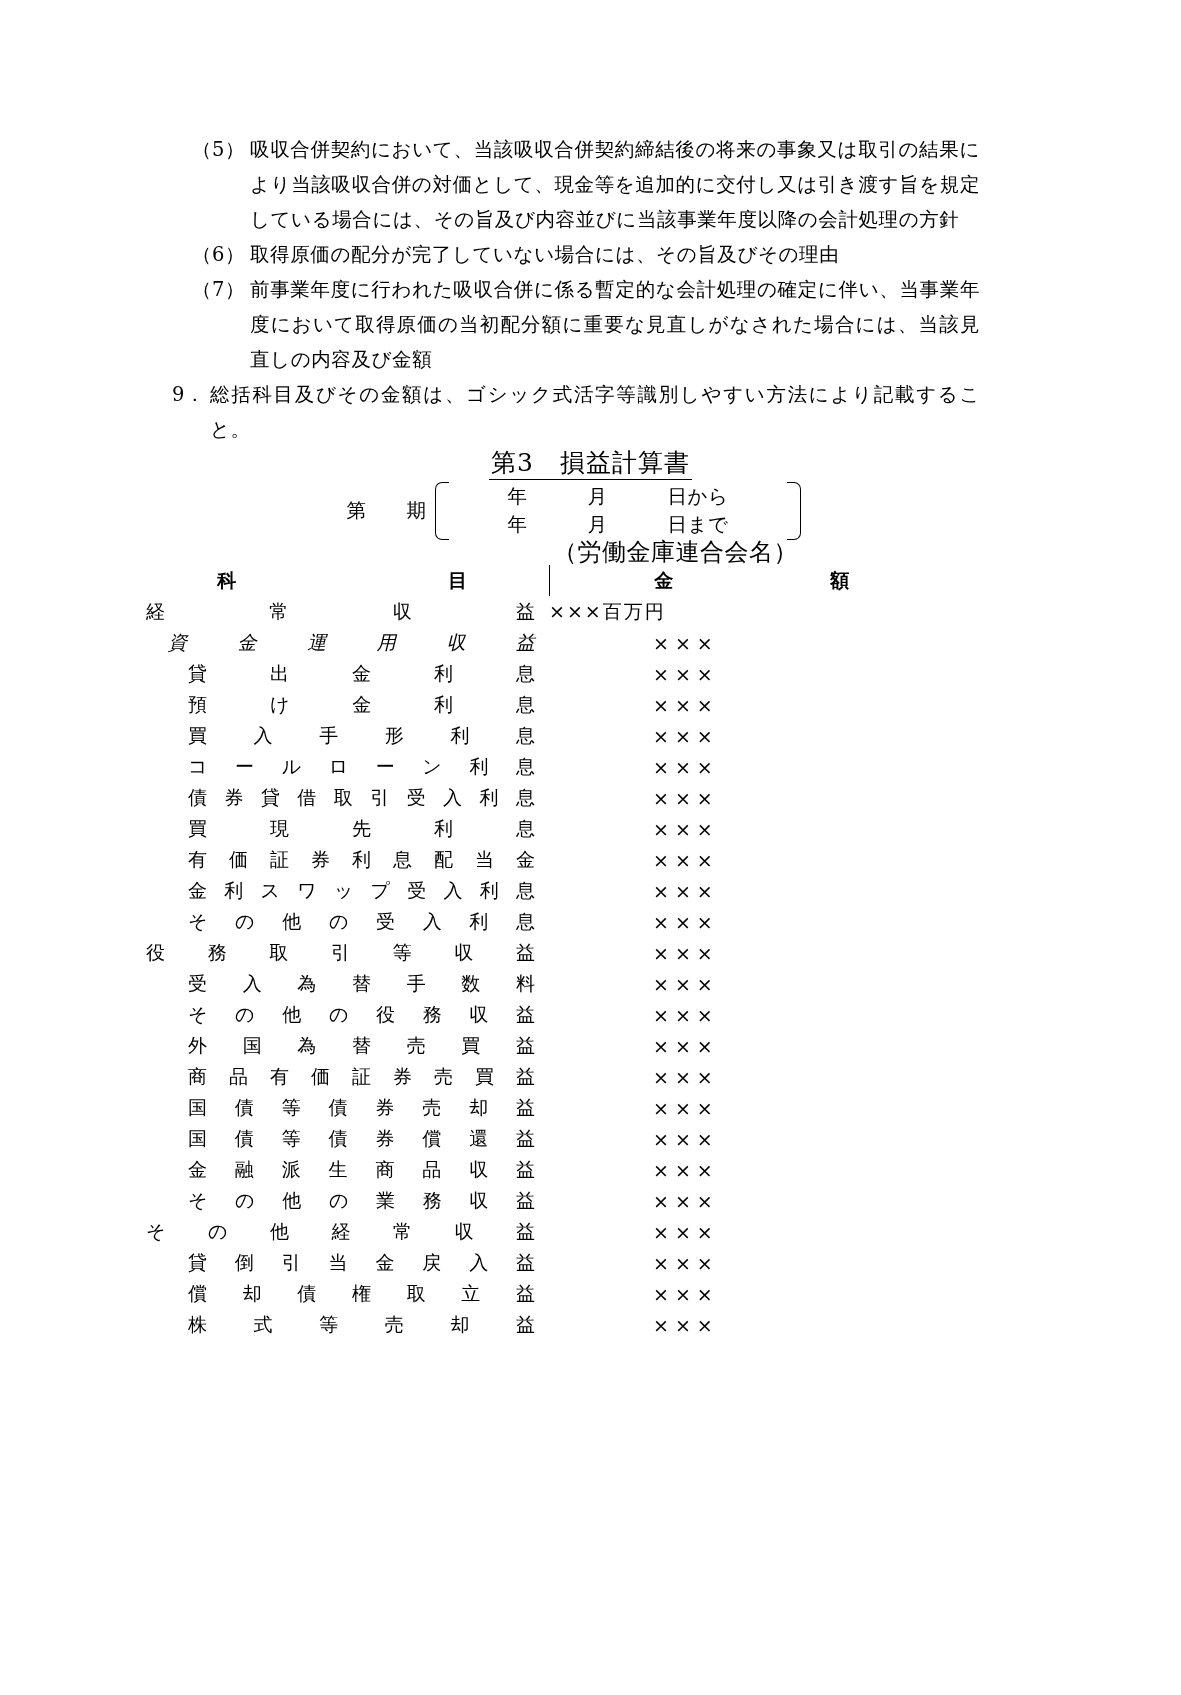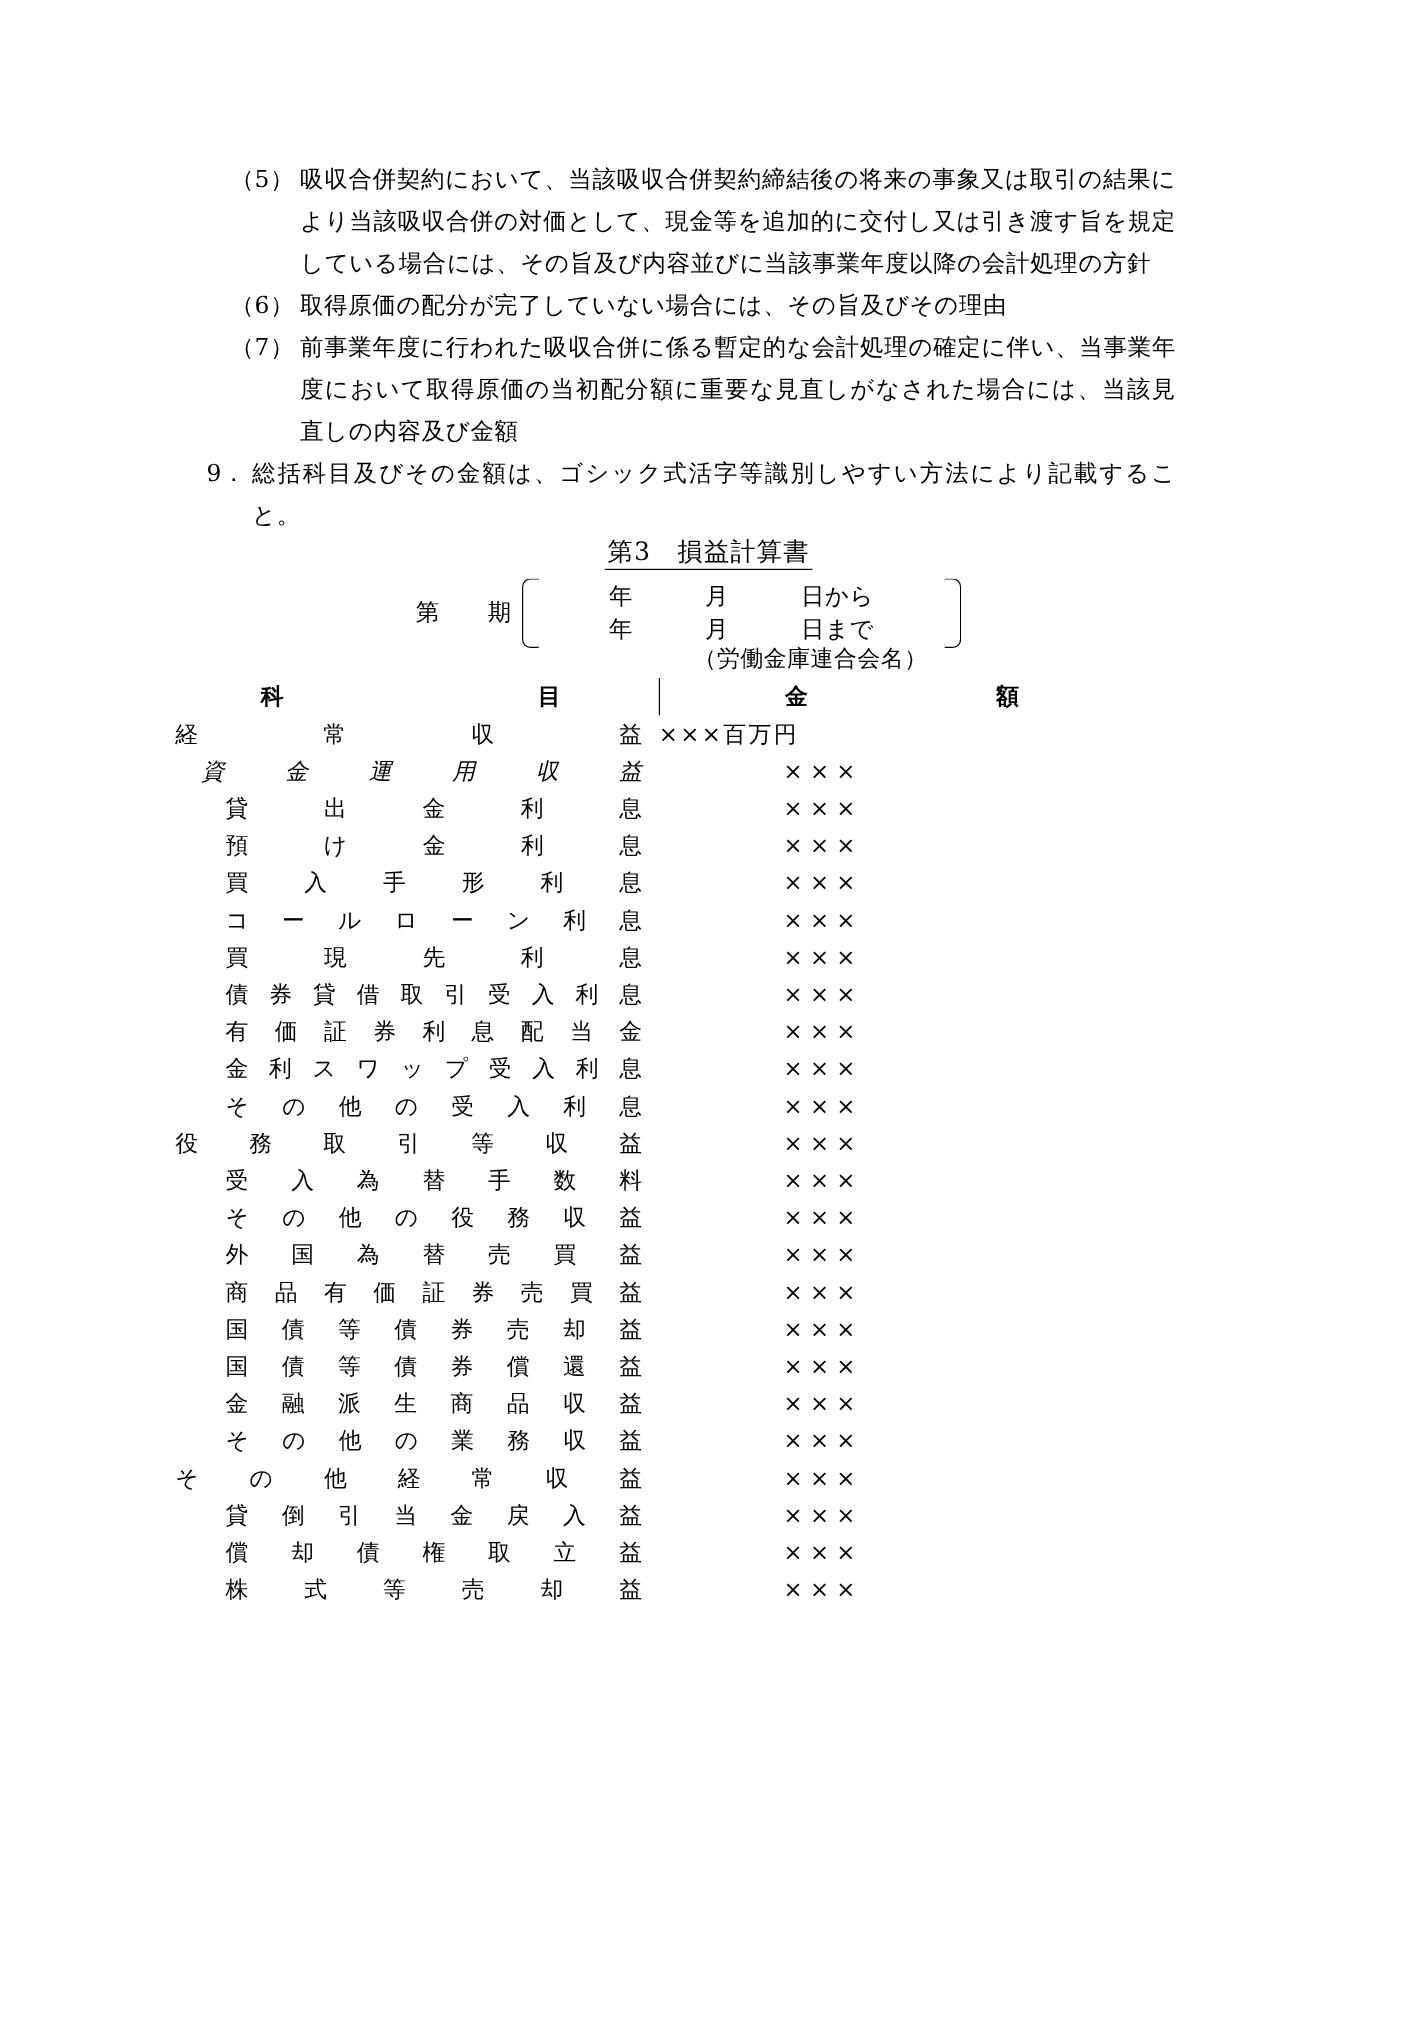--- a/index.html
+++ b/index.html
@@ -51,21 +51,21 @@
   .lvl-num { padding-left: 22px; }
   .lvl-num .marker { width: 38px; }
 
   
   .doc-heading {
     position: absolute;
     left: 0;
     top: 446px;
     width: 1181px;
     text-align: center;
-    font-size: 21px;
+    font-size: 25px;
     letter-spacing: 1px;
   }
   .doc-heading .u {
     border-bottom: 1.6px solid #000;
     padding: 0 2px 2px 2px;
   }
 
   
   .period {
     position: absolute;
@@ -116,21 +116,21 @@
 
   
   .orgname {
     position: absolute;
     top: 536px;
     left: 0;
     width: 1181px;
     text-align: center;
     padding-left: 170px;
     box-sizing: border-box;
-    font-size: 19px;
+    font-size: 24px;
     letter-spacing: 0.5px;
   }
 
   
   .stmt-wrap {
     position: absolute;
     left: 136px;
     top: 565px;
     width: 818px;
   }
@@ -276,27 +276,27 @@
             <td class="amt center"><span class="v">×××</span></td>
           </tr>
           <tr>
             <td class="item lv2">
               <span class="nm">コールローン利息</span>
             </td>
             <td class="amt center"><span class="v">×××</span></td>
           </tr>
           <tr>
             <td class="item lv2">
+              <span class="nm">債券貸借取引受入利息</span>
+            </td>
+            <td class="amt center"><span class="v">×××</span></td>
+          </tr>
+          <tr>
+            <td class="item lv2">
               <span class="nm">買現先利息</span>
-            </td>
-            <td class="amt center"><span class="v">×××</span></td>
-          </tr>
-          <tr>
-            <td class="item lv2">
-              <span class="nm">債券貸借取引受入利息</span>
             </td>
             <td class="amt center"><span class="v">×××</span></td>
           </tr>
           <tr>
             <td class="item lv2">
               <span class="nm">有価証券利息配当金</span>
             </td>
             <td class="amt center"><span class="v">×××</span></td>
           </tr>
           <tr>

